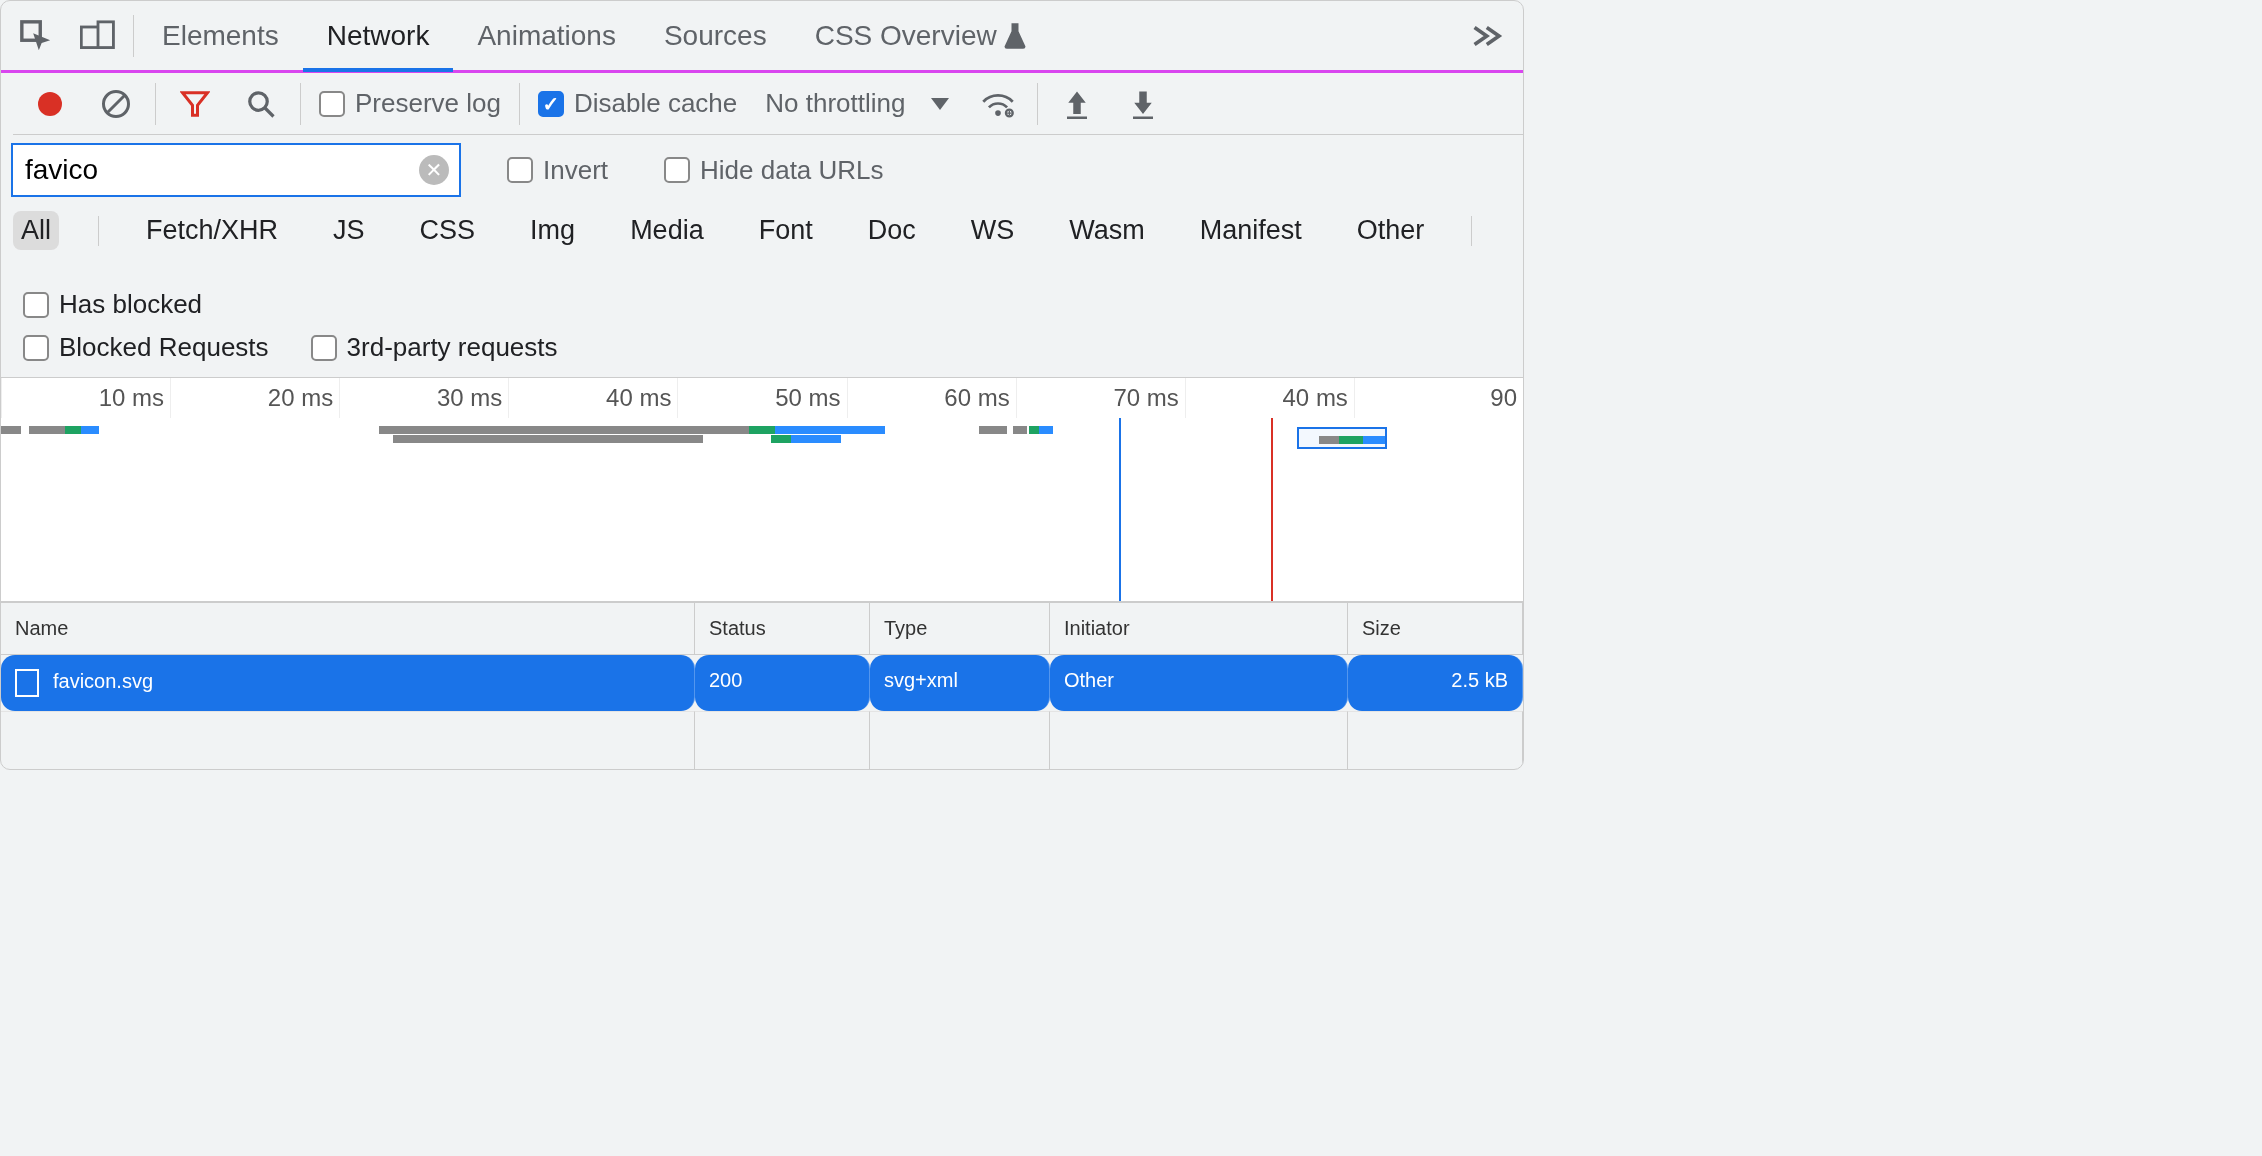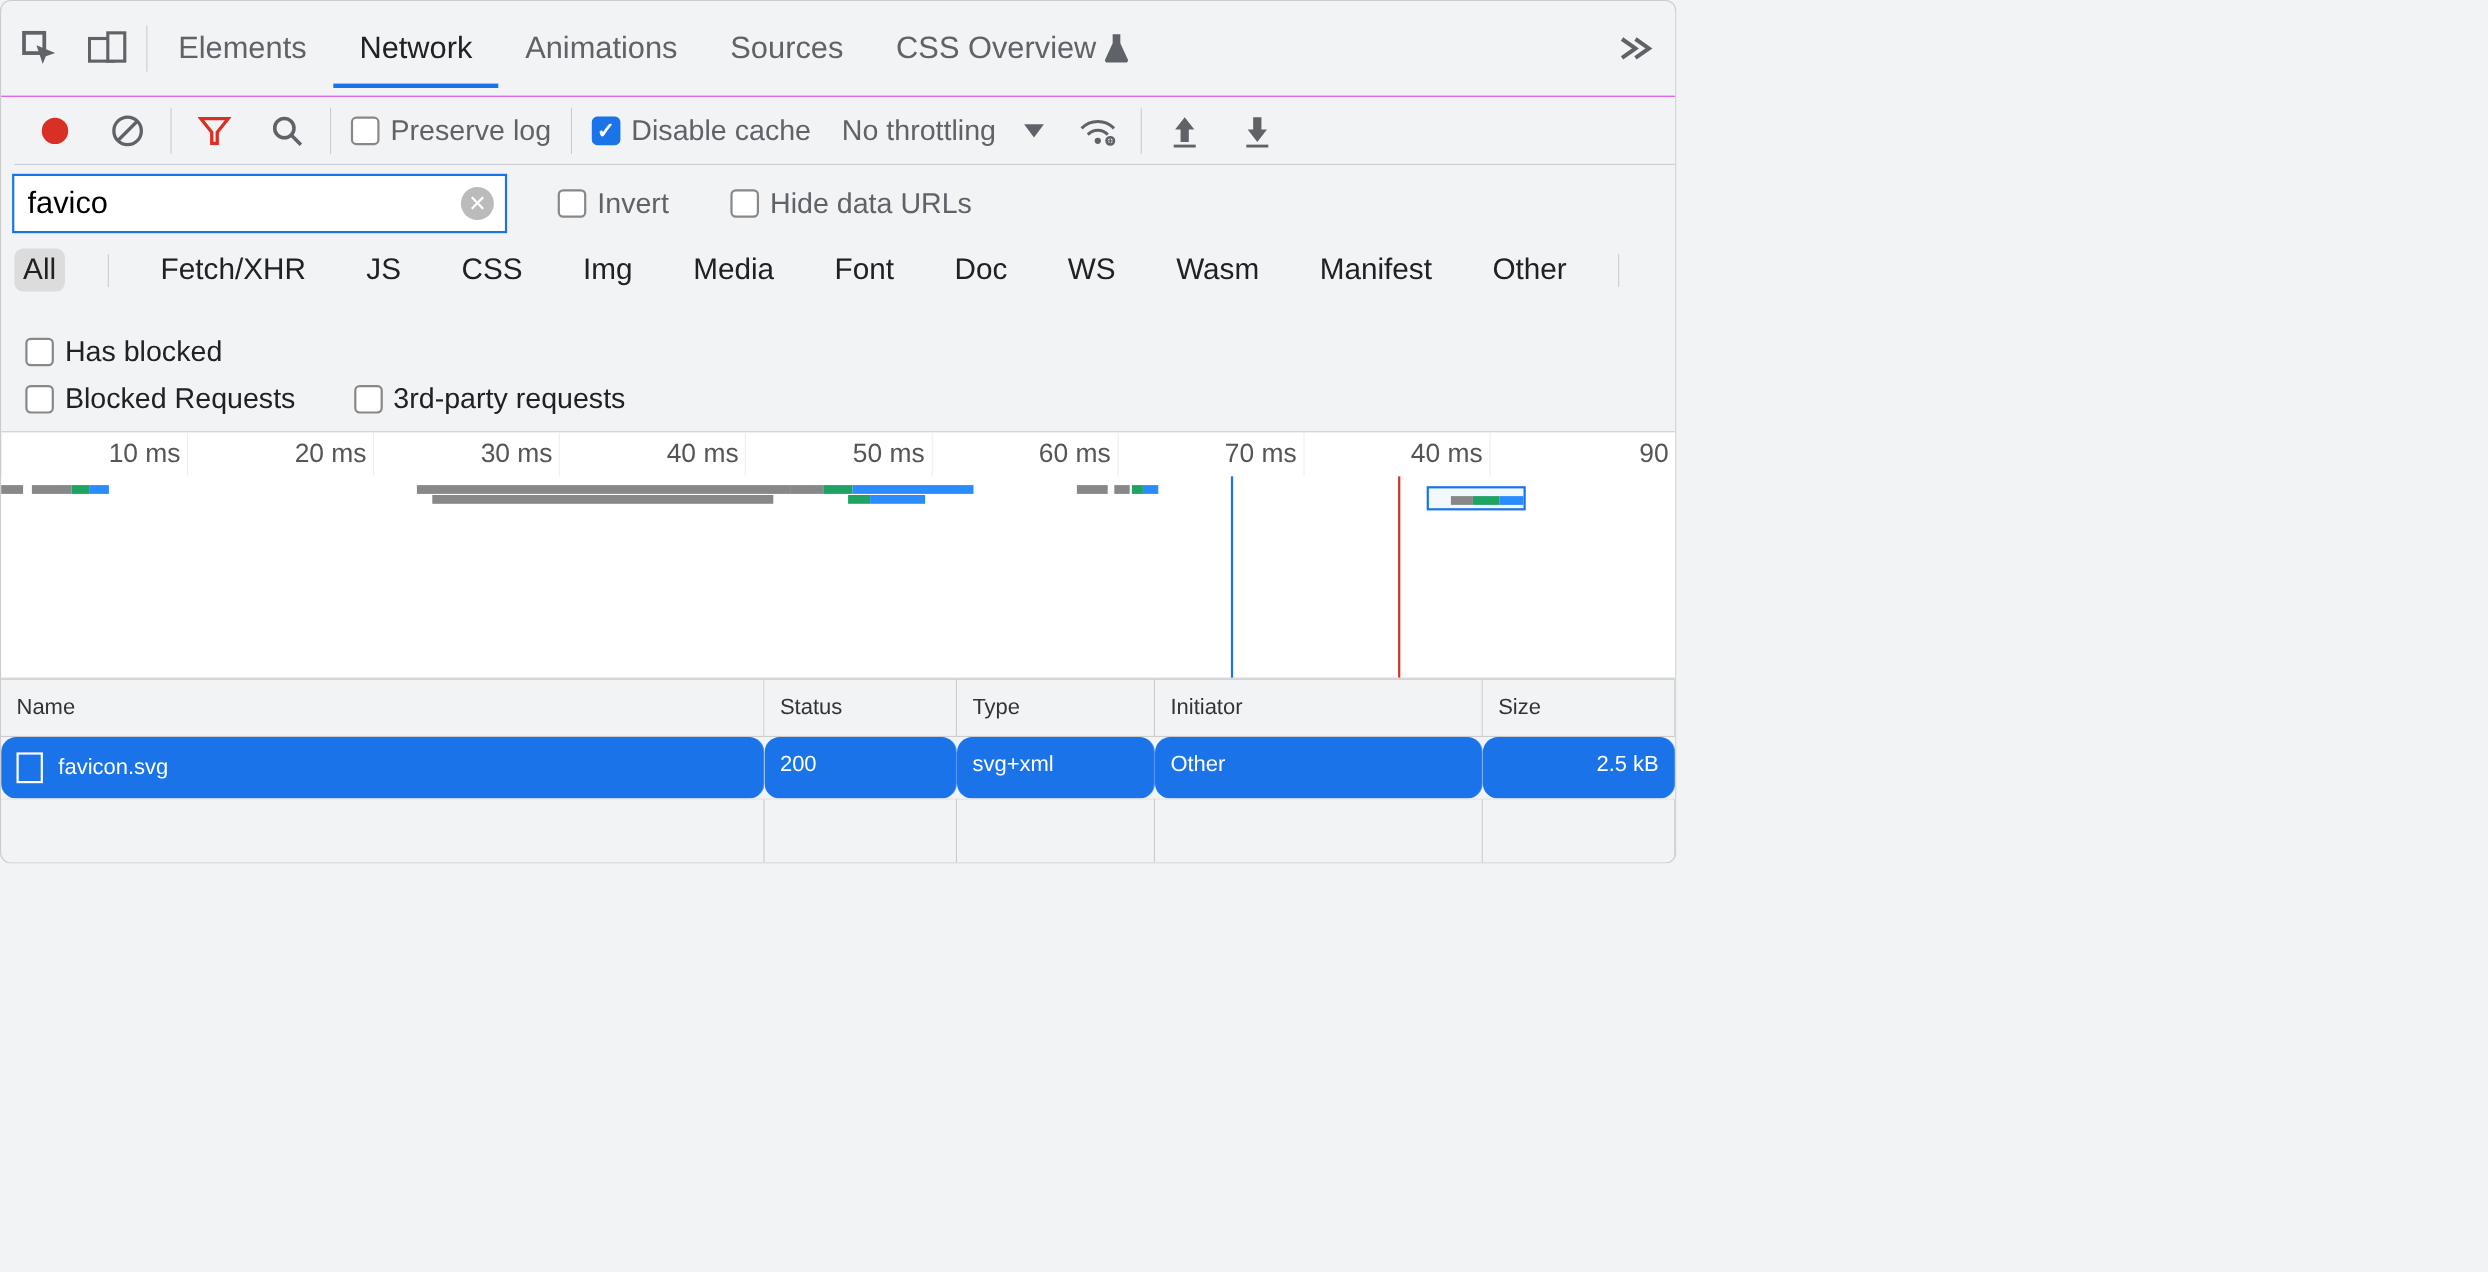--- a/index.html
+++ b/index.html
@@ -14,22 +14,22 @@
   border: 1px solid #ccc;
   border-radius: 10px;
   overflow: hidden;
   background: #f1f3f4;
 }
 
 
 .tabs-row {
   display: flex;
   align-items: center;
-  height: 87px;
-  border-bottom: 1px solid #d946ef;
+  height: 72px;
+  border-bottom: 3px solid #d946ef;
   padding: 0 4px;
 }
 .icon-btn {
   display: flex;
   align-items: center;
   justify-content: center;
   width: 62px;
   height: 60px;
   cursor: pointer;
 }
@@ -132,21 +132,21 @@
   font-size: 27px;
   color: #202124;
   cursor: pointer;
 }
 .chip.active { background: #dcdcdc; border-radius: 8px; }
 .cat-div { width: 1px; height: 30px; background: #ccc; }
 .categories2 {
   display: flex;
   align-items: flex-start;
   padding: 0 12px 14px;
-  gap: 33px;
+  gap: 22px;
 }
 
 
 .timeline {
   position: relative;
   height: 225px;
   background: #fff;
   border-top: 1px solid #ccc;
   border-bottom: 1px solid #ccc;
 }

